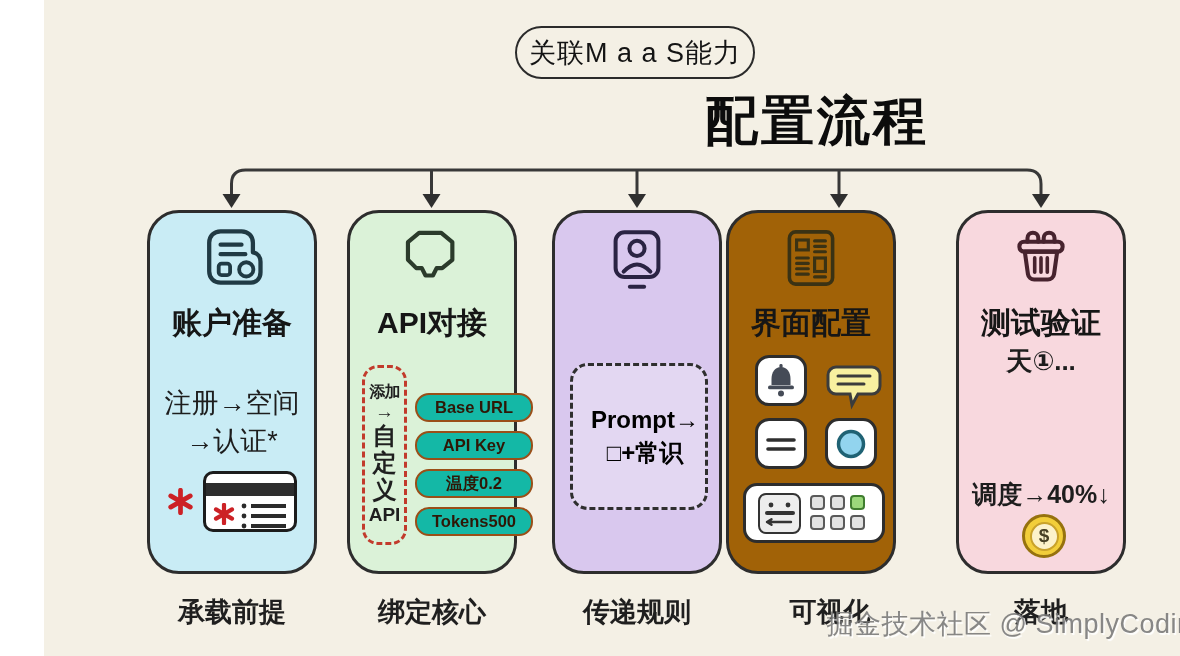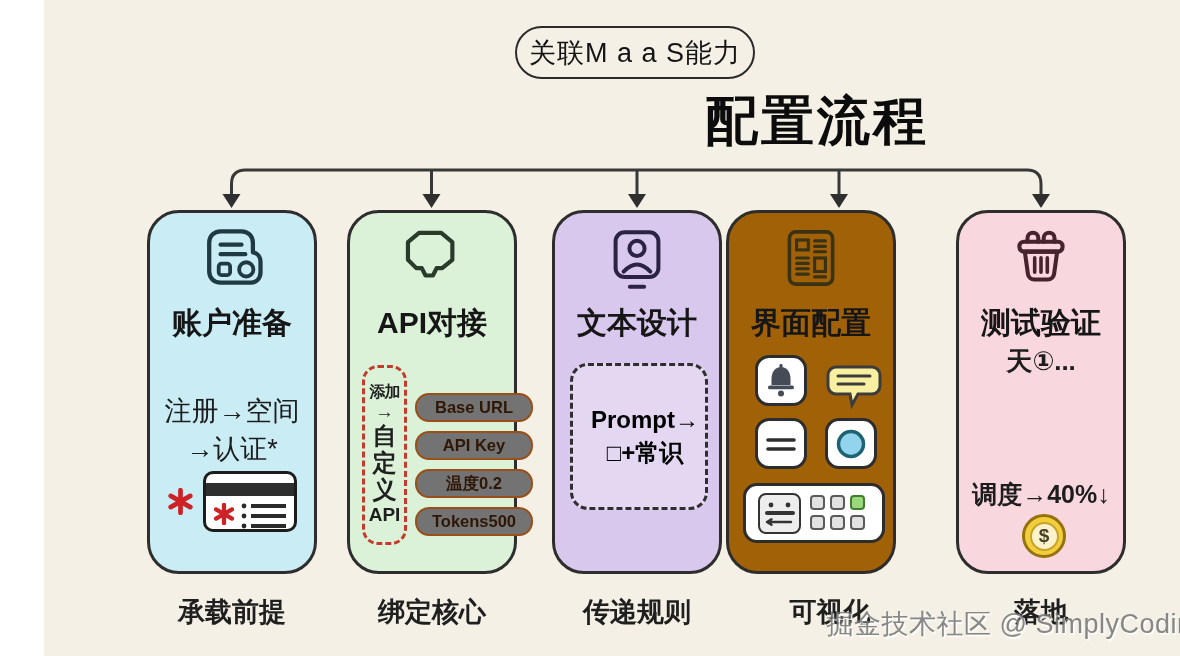--- a/index.html
+++ b/index.html
@@ -22,39 +22,39 @@
           border:3px solid #2d2d2d; border-radius:32px; }
   .c1 { left:103px; background:#c9ecf5; }
   .c2 { left:303px; background:#dbf2d8; }
   .c3 { left:508px; background:#d9c8ee; }
   .c4 { left:682px; background:#a16207;padding-left:16px; }
   .c5 { left:912px; background:#f8d8de; }
 
   .card-icon { position:absolute; top:14px; left:50%; transform:translateX(-50%); }
   .card-title { position:absolute; top:90px; left:0; width:100%; text-align:center;
           font-size:30px; font-weight:800; color:#161616; }
-  .card-body { position:absolute; top:180px; left:0; width:100%; text-align:center;
+  .card-body { position:absolute; top:172px; left:0; width:100%; text-align:center;
           font-size:27px; font-weight:500; color:#1d1d1d; line-height:1.4; }
 
   
   .c1-bottom { position:absolute; top:258px; left:0; width:100%; display:flex;
           align-items:center; justify-content:center; gap:9px; }
   .credit-card { position:relative; width:94px; height:61px; background:#ffffff;
           border:3.5px solid #1c1c1c; border-radius:10px; overflow:hidden; }
   .cc-stripe { position:absolute; top:9px; left:0; width:100%; height:13px; background:#2e2e2e; }
 
   
   .dash-red { position:absolute; left:12px; top:152px; width:45px; height:180px;
           border:3px dashed #c23b2c; border-radius:16px; display:flex; flex-direction:column;
           align-items:center; justify-content:center; color:#1f1f1f; }
   .dash-red .s { font-size:16px; font-weight:700; line-height:1.1; letter-spacing:-1px; }
   .dash-red .a { font-size:19px; font-weight:700; line-height:1.2; }
   .dash-red .b { font-size:24px; font-weight:700; line-height:1.12; }
   .pill-col { position:absolute; left:65px; top:180px; display:flex; flex-direction:column; gap:9px; }
-  .opill { width:118px; height:29px; background:#737373; border:2.5px solid #9a4f18;
+  .opill { width:118px; height:29px; background:#14b8a6; border:2.5px solid #9a4f18;
           border-radius:14px; display:flex; align-items:center; justify-content:center;
           font-size:16.5px; font-weight:700; color:#2f1706; }
 
   
   .dash-blk { position:absolute; left:15px; top:150px; width:138px; height:147px;
           border:3px dashed #2f2f2f; border-radius:18px; background:rgba(255,255,255,0.28);
           display:flex; flex-direction:column; align-items:center; justify-content:center;
           font-size:24px; font-weight:600; color:#000000; line-height:1.35;padding-left:12px; }
 
   
@@ -165,21 +165,20 @@
     </div>
   </div>
 
   <div class="card c3">
     <svg class="card-icon" width="58" height="66" viewBox="0 0 64 74">
       <rect x="8" y="6" width="48" height="50" rx="10" fill="none" stroke="#2a2343" stroke-width="4.5"></rect>
       <circle cx="32" cy="24" r="8.5" fill="none" stroke="#2a2343" stroke-width="4.5"></circle>
       <path d="M17,50 Q32,34 47,50" fill="none" stroke="#2a2343" stroke-width="4.5" stroke-linecap="round"></path>
       <path d="M24,67 H40" stroke="#2a2343" stroke-width="4.5" stroke-linecap="round"></path>
     </svg>
-    <div class="card-title">文本设计</div>
     <div class="dash-blk">
       <div>Prompt→</div>
       <div>□+常识</div>
     </div>
   </div>
 
   <div class="card c4">
     <svg class="card-icon" width="72" height="62" viewBox="0 0 80 68">
       <rect x="16" y="5" width="48" height="58" rx="7" fill="none" stroke="#3a3214" stroke-width="4"></rect>
       <rect x="24" y="14" width="13" height="11" fill="none" stroke="#3a3214" stroke-width="3.5"></rect>

